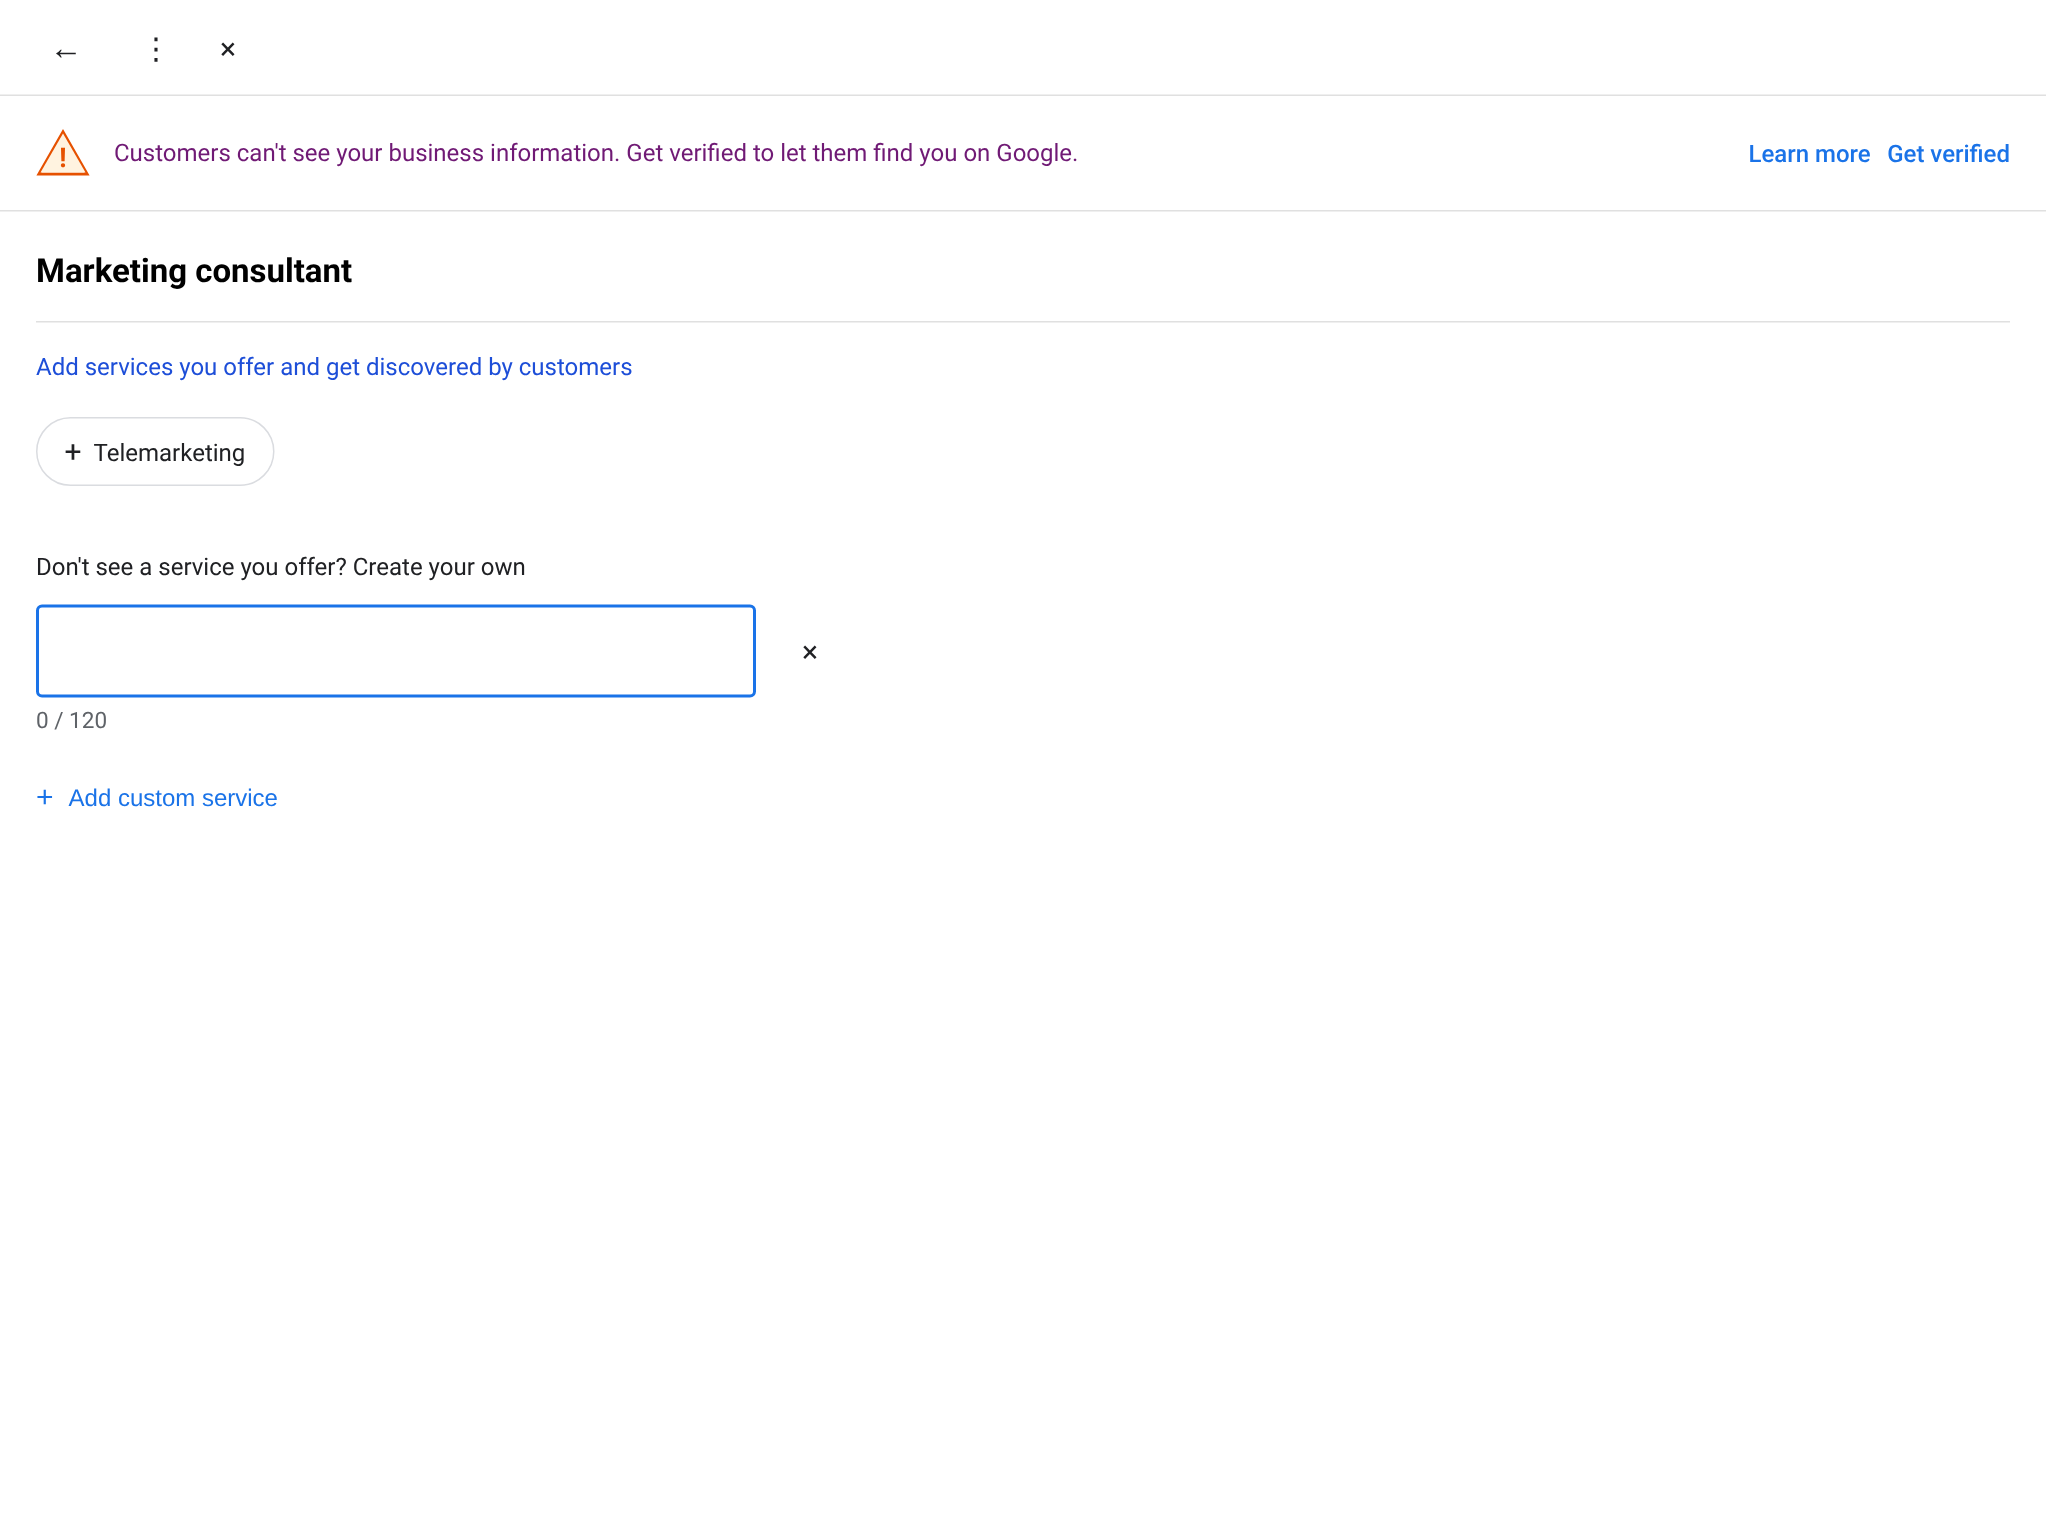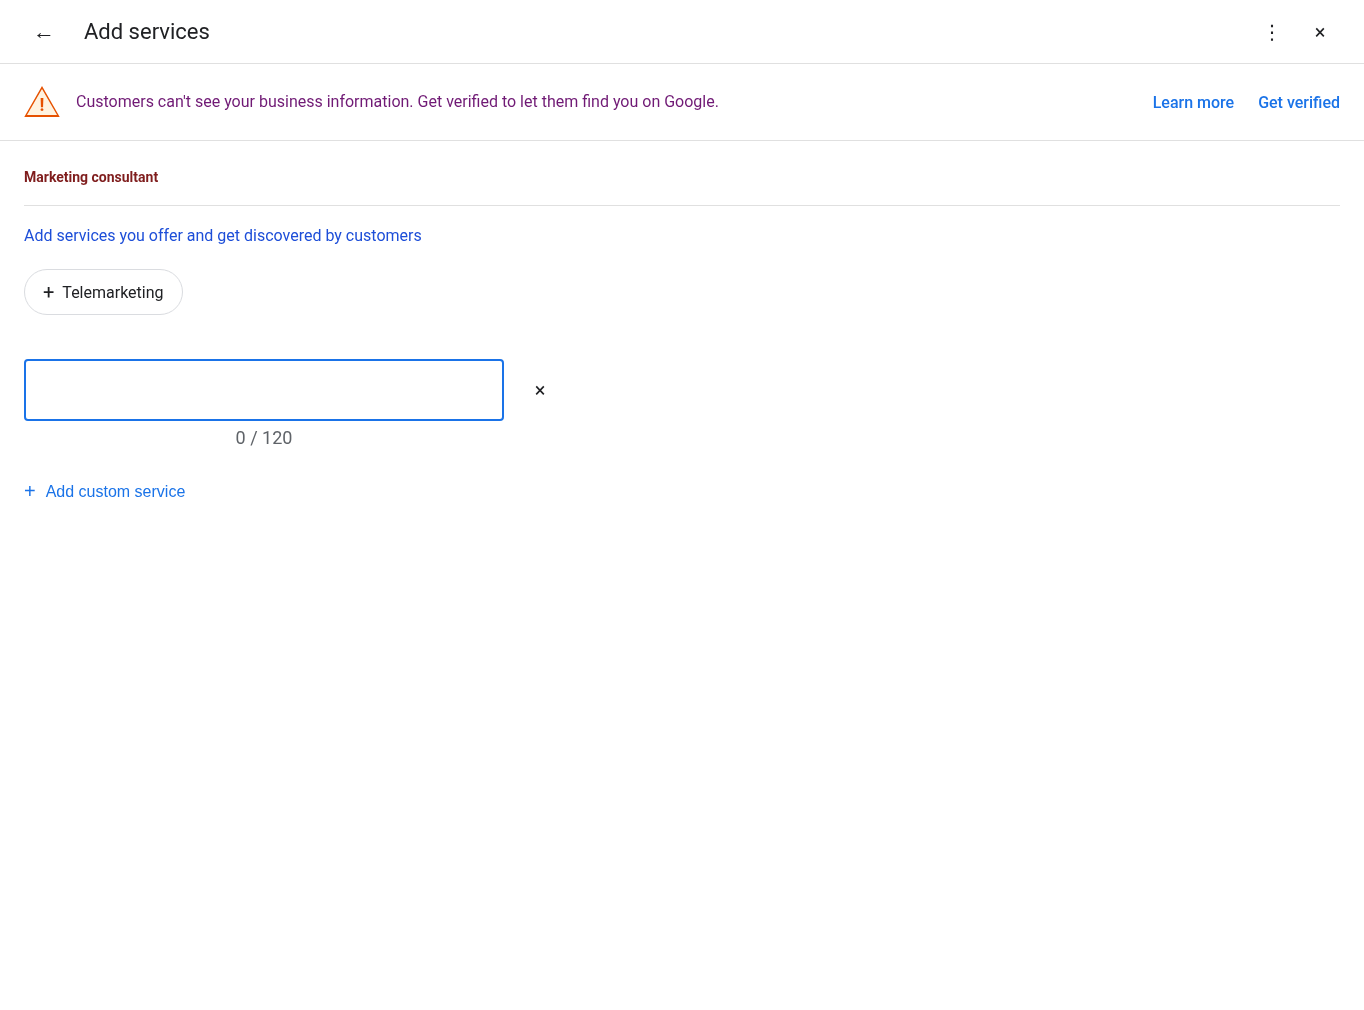--- a/index.html
+++ b/index.html
@@ -81,41 +81,41 @@
 
     .warning-text {
       flex: 1;
       font-size: 16px;
       color: #701a75;
       line-height: 1.5;
     }
 
     .warning-actions {
       display: flex;
-      gap: 24px;
+      gap: 11px;
       flex-shrink: 0;
     }
 
     .warning-link {
       font-size: 16px;
       color: #1a73e8;
       cursor: pointer;
       text-decoration: none;
       font-weight: 500;
     }
 
     
     .main-content {
       padding: 28px 24px;
     }
 
     .category-title {
-      font-size: 14px;
+      font-size: 22px;
       font-weight: 700;
-      color: #7f1d1d;
+      color: #000000;
       margin-bottom: 4px;
     }
 
     .category-subtitle {
       font-size: 16px;
       color: #202124;
       margin-bottom: 0;
     }
 
     .divider {
@@ -191,23 +191,23 @@
       display: flex;
       align-items: center;
       justify-content: center;
       cursor: pointer;
       border-radius: 50%;
       font-size: 20px;
       color: #202124;
     }
 
     .char-count {
-      font-size: 18px;
+      font-size: 15px;
       color: #5f6368;
-      text-align: center;
+      text-align: left;
       width: 480px;
       margin-bottom: 24px;
     }
 
     
     .add-custom-service-btn {
       display: inline-flex;
       align-items: center;
       gap: 10px;
       color: #1a73e8;
@@ -224,21 +224,20 @@
       color: #1a73e8;
     }
   </style>
 </head>
 <body>
 
 <div class="header">
   <div class="header-back">
     <span>←</span>
   </div>
-  <span class="header-title">Add services</span>
   <div class="header-actions">
     <div class="header-icon-btn">
       <span>⋮</span>
     </div>
     <div class="header-icon-btn">
       <span>×</span>
     </div>
   </div>
 </div>
 
@@ -269,20 +268,21 @@
     <div class="services-description">Add services you offer and get discovered by customers</div>
 
     
     <div class="service-chip">
       <span class="chip-plus">+</span>
       <span>Telemarketing</span>
     </div>
   </div>
 
   <div class="custom-service-section">
+    <div class="custom-service-label">Don't see a service you offer? Create your own</div>
 
     <div class="custom-service-input-row">
       <div class="custom-input-wrapper">
         <input type="text" class="custom-input" value="" style="">
       </div>
       <div class="clear-input-btn">
         <span>×</span>
       </div>
     </div>
 

